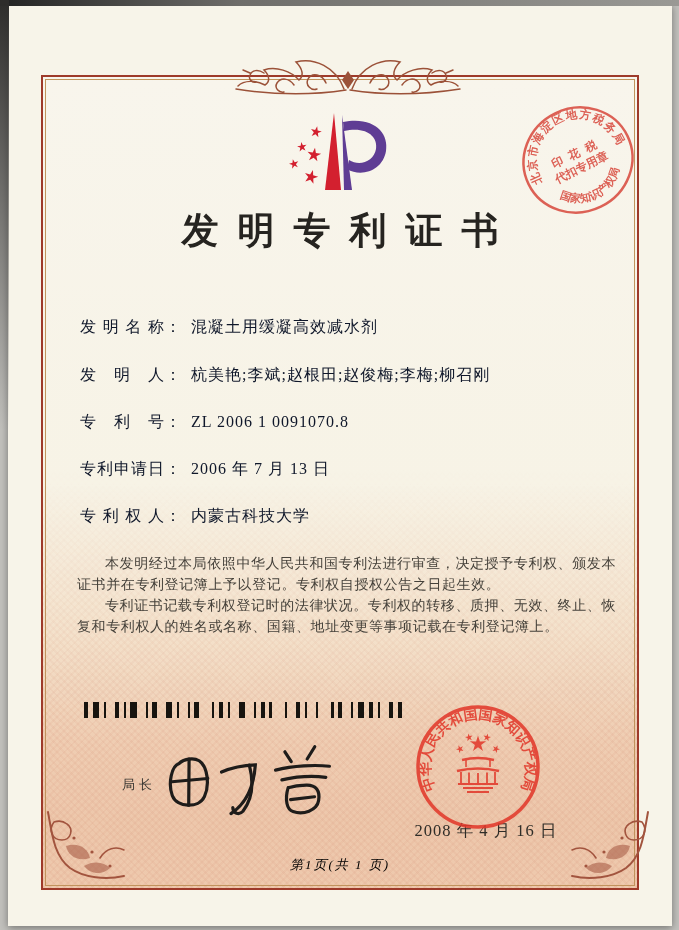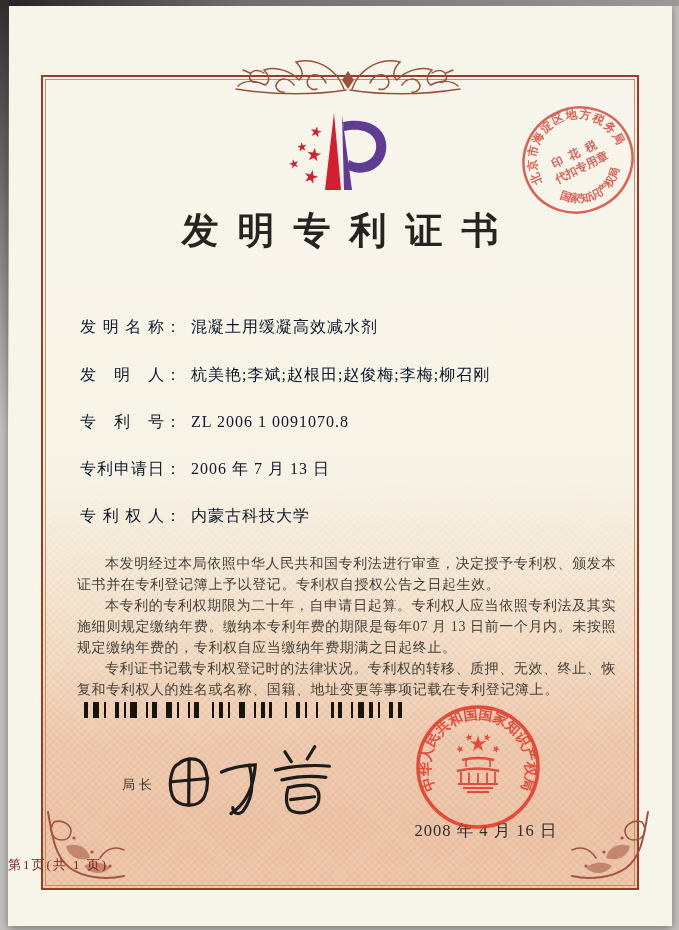--- a/index.html
+++ b/index.html
@@ -32,22 +32,22 @@
   .fvalue{letter-spacing:1px;}
   .body-text{position:absolute;left:69px;top:549px;width:545px;z-index:3;
              font-size:14px;line-height:21px;color:#45413a;letter-spacing:.6px;}
   .body-text p{margin:0;text-indent:2em;}
   .barcode{position:absolute;left:76px;top:698px;width:318px;height:16px;display:flex;z-index:3;}
   .director{position:absolute;left:114px;top:772px;font-size:13px;letter-spacing:4px;color:#3a3732;z-index:3;}
   .signature{position:absolute;left:150px;top:735px;z-index:4;}
   .seal{position:absolute;left:402px;top:700px;z-index:5;}
   .seal-date{position:absolute;left:398px;top:816px;width:160px;text-align:center;
              font-size:16.5px;letter-spacing:1px;color:#2f2d28;z-index:4;}
-  .page-footer{position:absolute;left:0;top:852px;width:100%;text-align:left;
-               font-size:13px;letter-spacing:2px;color:#7f1d1d;z-index:3;}
+  .page-footer{position:absolute;left:0;top:852px;width:100%;text-align:center;
+               font-size:13px;letter-spacing:2px;color:#000000;z-index:3;font-style:italic;}
   .orn-top{position:absolute;left:224px;top:45px;z-index:2;}
   .orn-bl{position:absolute;left:36px;top:804px;z-index:2;}
   .orn-br{position:absolute;left:560px;top:804px;z-index:2;transform:scaleX(-1);}
   svg text{font-family:"Liberation Serif","DejaVu Serif",serif;}
 </style>
 </head>
 <body>
 
 <div class="stage">
   <div class="edge-top"></div>
@@ -138,21 +138,20 @@
     </div>
     <div class="frow" style="top:431px">
       <span class="flabel">专利申请日</span><span class="fcolon">：</span><span class="fvalue">2006 年 7 月 13 日</span>
     </div>
     <div class="frow" style="top:478px">
       <span class="flabel">专利权人</span><span class="fcolon">：</span><span class="fvalue">内蒙古科技大学</span>
     </div>
 
     <div class="body-text">
       <p>本发明经过本局依照中华人民共和国专利法进行审查，决定授予专利权、颁发本证书并在专利登记簿上予以登记。专利权自授权公告之日起生效。</p>
-      <p>本专利的专利权期限为二十年，自申请日起算。专利权人应当依照专利法及其实施细则规定缴纳年费。缴纳本专利年费的期限是每年07 月 13 日前一个月内。未按照规定缴纳年费的，专利权自应当缴纳年费期满之日起终止。</p>
       <p>专利证书记载专利权登记时的法律状况。专利权的转移、质押、无效、终止、恢复和专利权人的姓名或名称、国籍、地址变更等事项记载在专利登记簿上。</p>
     </div>
 
     <div class="barcode">
         <span style="flex: 0 0 4.4px; background: rgb(23, 20, 15);"></span>
         <span style="flex: 1 1 0px;"></span>
         <span style="flex: 0 0 6.6px; background: rgb(23, 20, 15);"></span>
         <span style="flex: 1 1 0px;"></span>
         <span style="flex: 0 0 2.2px; background: rgb(23, 20, 15);"></span>
         <span style="flex: 2 1 0px;"></span>

